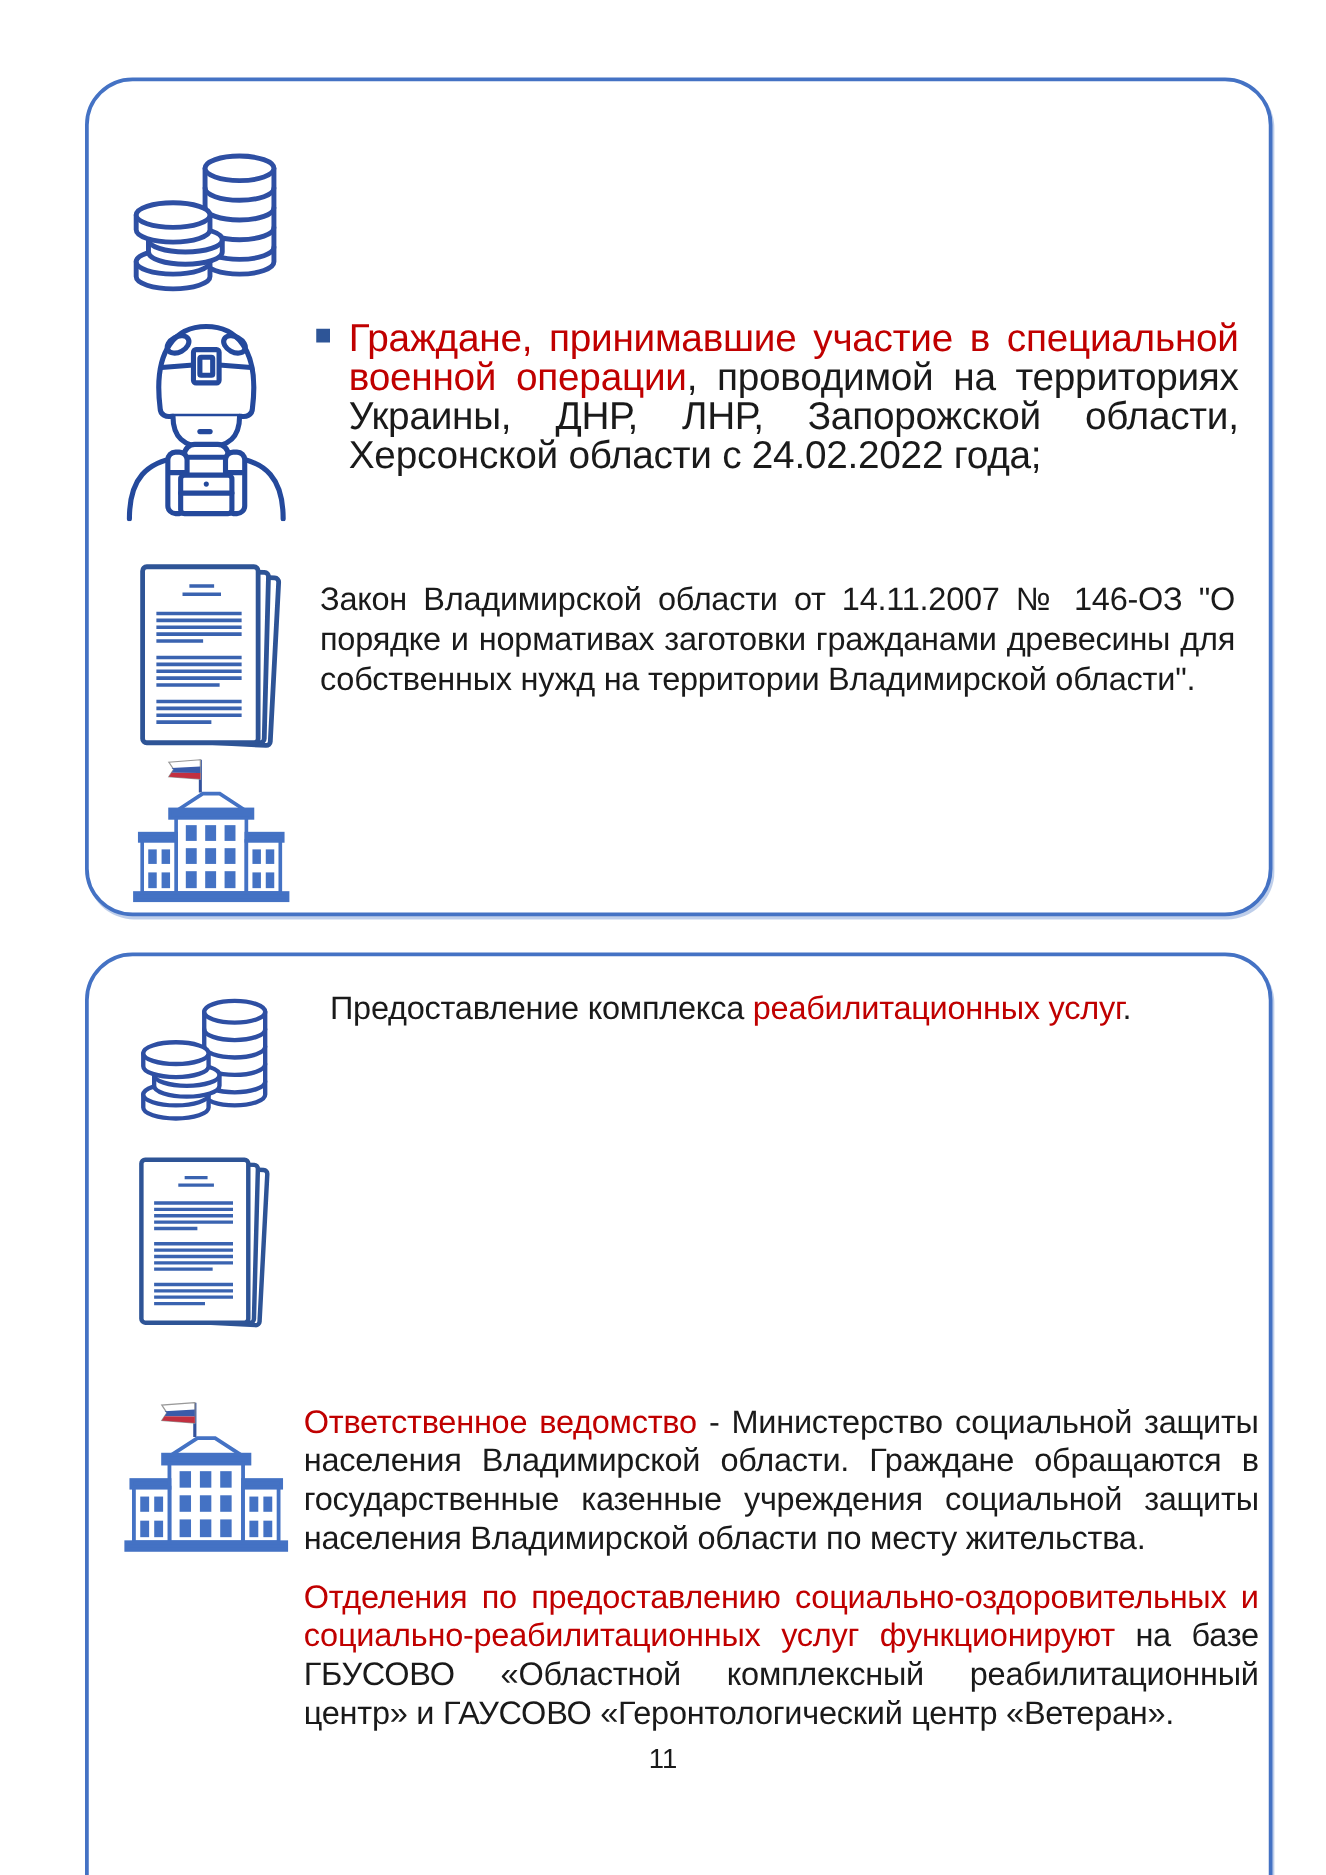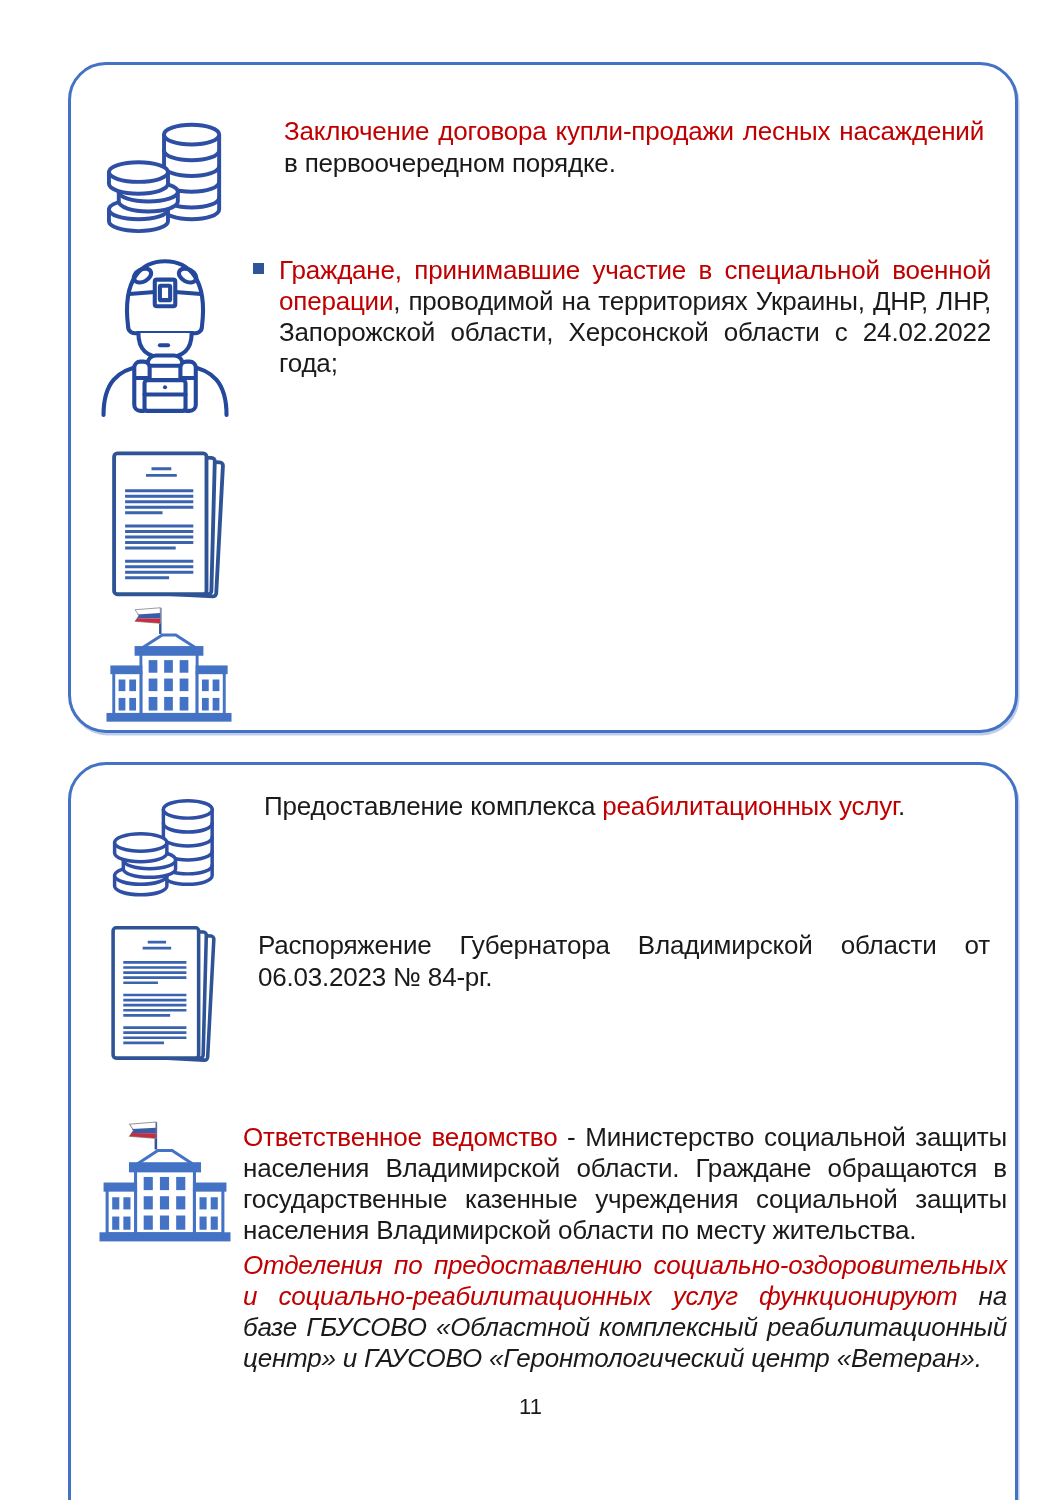--- a/index.html
+++ b/index.html
@@ -24,29 +24,29 @@
   .abs{position:absolute;}
   .txt{
     font-size:26px;line-height:32px;letter-spacing:-0.2px;
     text-align:justify;text-justify:inter-word;
   }
   .seg-red{color:var(--accent-red,#C00000);}
   .seg-black{color:var(--text-black,#1a1a1a);}
   ul.bullets{margin:0;padding:0;list-style:none;}
   ul.bullets li{
     position:relative;padding-left:28px;
-    font-size:26px;line-height:31px;letter-spacing:-0.2px;
+    font-size:31px;line-height:31px;letter-spacing:-0.2px;
     text-align:justify;text-justify:inter-word;
   }
   ul.bullets li::before{
     content:"";position:absolute;left:2px;top:8px;
     width:11px;height:11px;background:#2E5597;
   }
   .tight{line-height:31px;}
-  .para + .para{margin-top:4px;font-style:italic;}
+  .para + .para{margin-top:16px;}
   .page-number{
     position:absolute;left:0;top:1394px;width:1061px;
     text-align:center;font-size:22px;letter-spacing:0;
     color:var(--text-black,#1a1a1a);
   }
   .icon-box svg{width:100%;height:100%;display:block;}
 </style>
 </head>
 <body>
 
@@ -63,21 +63,20 @@
         <path d="M62,68 a28,10 0 0 0 56,0"></path>
         <path d="M62,84 a28,10 0 0 0 56,0"></path>
         <path d="M6,96 v12 a30,10 0 0 0 60,0 v-12" fill="#fff"></path>
         <ellipse cx="36" cy="96" rx="30" ry="10" fill="#fff"></ellipse>
         <path d="M16,78 v10 a30,10 0 0 0 60,0 v-10" fill="#fff"></path>
         <ellipse cx="46" cy="78" rx="30" ry="10" fill="#fff"></ellipse>
         <path d="M6,58 v12 a30,10 0 0 0 60,0 v-12" fill="#fff"></path>
         <ellipse cx="36" cy="58" rx="30" ry="10" fill="#fff"></ellipse>
       </svg>
     </div>
-    <div class="abs txt" style="left:213px;top:50px;width:700px;"><span class="seg-red">Заключение договора купли-продажи лесных насаждений</span><span class="seg-black"> в первоочередном порядке.</span></div>
 
     <div class="abs icon-box" style="left:25px;top:188px;width:136px;height:164px;">
       <svg viewBox="0 0 130 160" fill="none" stroke="#24499C" stroke-width="4" stroke-linejoin="round" stroke-linecap="round">
         <path d="M30,72 C24,24 44,8 66,8 C88,8 108,24 102,72 C102,77 97,79 93,78 L39,78 C35,79 30,77 30,72 Z" fill="#fff"></path>
         <path d="M31,40 L56,38 M76,38 L101,40"></path>
         <ellipse cx="44" cy="22" rx="9" ry="6" transform="rotate(-28 44 22)"></ellipse>
         <ellipse cx="88" cy="22" rx="9" ry="6" transform="rotate(28 88 22)"></ellipse>
         <rect x="56" y="26" width="20" height="26" rx="2" fill="#fff"></rect>
         <rect x="61" y="32" width="10" height="14" rx="1"></rect>
         <path d="M40,78 C40,94 48,102 66,102 C84,102 92,94 92,78" fill="#fff"></path>
@@ -102,20 +101,21 @@
         <rect x="12" y="7" width="84" height="124" rx="3" fill="#fff" transform="rotate(1.5 54 69)"></rect>
         <rect x="6" y="4" width="84" height="128" rx="3" fill="#fff"></rect>
         <g stroke="#3A63B0" stroke-width="2.6">
           <path d="M40,18 h18 M35,24 h28"></path>
           <path d="M16,38 h62 M16,43 h62 M16,48 h62 M16,53 h62 M16,58 h34"></path>
           <path d="M16,70 h62 M16,75 h62 M16,80 h62 M16,85 h62 M16,90 h46"></path>
           <path d="M16,102 h62 M16,107 h62 M16,112 h62 M16,117 h40"></path>
         </g>
       </svg>
     </div>
+    <div class="abs txt" style="left:185px;top:398px;width:732px;"><span class="seg-black">Закон Владимирской области от 14.11.2007 № 146-ОЗ "О порядке и нормативах заготовки гражданами древесины для собственных нужд на территории Владимирской области".</span></div>
 
     <div class="abs icon-box" style="left:35px;top:538px;width:126px;height:122px;">
       <svg viewBox="0 0 130 122" fill="none">
         <path d="M56,3 V30" stroke="#33529C" stroke-width="2.5"></path>
         <path d="M56,3 L30,5 L34,11 L30,17 L56,19 Z" fill="#fff" stroke="#999" stroke-width="1"></path>
         <path d="M56,8.5 L32.2,9.8 L34,11 L32.2,13.7 L56,14 Z" fill="#3A5BA9"></path>
         <path d="M56,14 L32.2,13.7 L30,17 L56,19 Z" fill="#C23040"></path>
         <g stroke="#4472C4" stroke-width="3">
           <path d="M38,44 L58,31 H72 L92,44" fill="#fff"></path>
           <rect x="31" y="44" width="68" height="7" fill="#4472C4"></rect>
@@ -175,21 +175,20 @@
         <rect x="12" y="7" width="84" height="124" rx="3" fill="#fff" transform="rotate(1.5 54 69)"></rect>
         <rect x="6" y="4" width="84" height="128" rx="3" fill="#fff"></rect>
         <g stroke="#3A63B0" stroke-width="2.6">
           <path d="M40,18 h18 M35,24 h28"></path>
           <path d="M16,38 h62 M16,43 h62 M16,48 h62 M16,53 h62 M16,58 h34"></path>
           <path d="M16,70 h62 M16,75 h62 M16,80 h62 M16,85 h62 M16,90 h46"></path>
           <path d="M16,102 h62 M16,107 h62 M16,112 h62 M16,117 h40"></path>
         </g>
       </svg>
     </div>
-    <div class="abs txt" style="left:187px;top:164px;width:732px;"><span class="seg-black">Распоряжение Губернатора Владимирской области от 06.03.2023 № 84-рг.</span></div>
 
     <div class="abs icon-box" style="left:28px;top:352px;width:132px;height:128px;">
       <svg viewBox="0 0 130 122" fill="none">
         <path d="M56,3 V30" stroke="#33529C" stroke-width="2.5"></path>
         <path d="M56,3 L30,5 L34,11 L30,17 L56,19 Z" fill="#fff" stroke="#999" stroke-width="1"></path>
         <path d="M56,8.5 L32.2,9.8 L34,11 L32.2,13.7 L56,14 Z" fill="#3A5BA9"></path>
         <path d="M56,14 L32.2,13.7 L30,17 L56,19 Z" fill="#C23040"></path>
         <g stroke="#4472C4" stroke-width="3">
           <path d="M38,44 L58,31 H72 L92,44" fill="#fff"></path>
           <rect x="31" y="44" width="68" height="7" fill="#4472C4"></rect>

